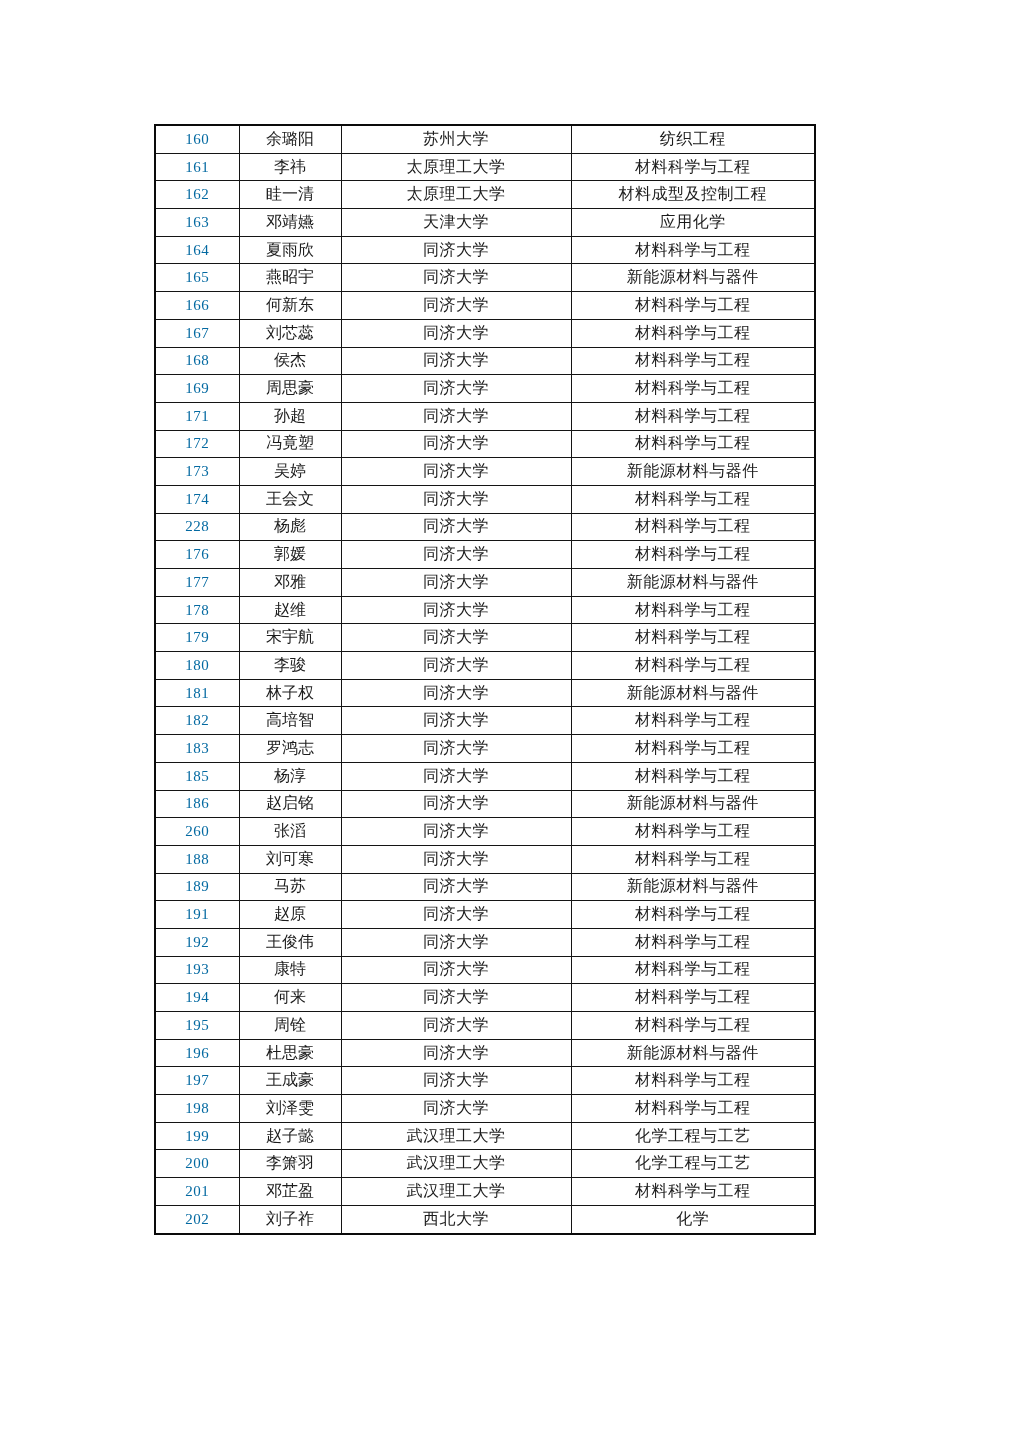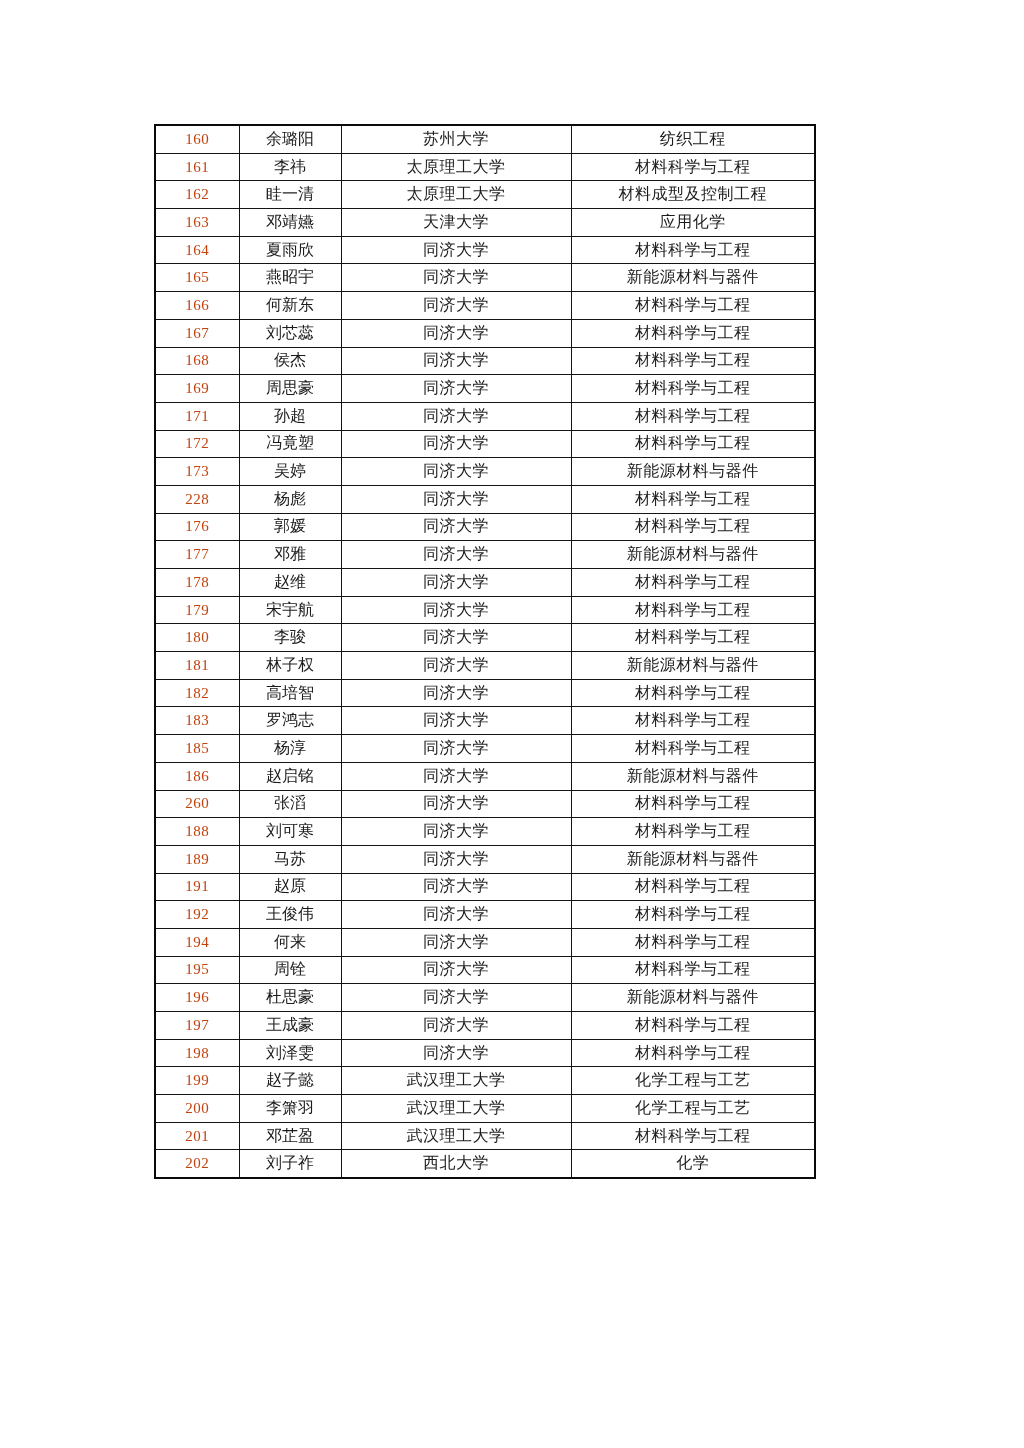--- a/index.html
+++ b/index.html
@@ -35,21 +35,21 @@
     text-align: center;
     vertical-align: middle;
     font-size: 16px;
     color: #1c1c1c;
     white-space: nowrap;
     overflow: hidden;
   }
   table.roster td.col-no {
     font-size: 15px;
     letter-spacing: 0.5px;
-    color: #c2410c;
+    color: #0369a1;
   }
   table.roster td.col-major,
   table.roster td.col-university {
     letter-spacing: 0.5px;
   }
 </style>
 </head>
 <body>
 
 <div class="page">
@@ -133,20 +133,26 @@
           <td class="col-university">同济大学</td>
           <td class="col-major">材料科学与工程</td>
         </tr>
         <tr>
           <td class="col-no">173</td>
           <td class="col-name">吴婷</td>
           <td class="col-university">同济大学</td>
           <td class="col-major">新能源材料与器件</td>
         </tr>
         <tr>
+          <td class="col-no">174</td>
+          <td class="col-name">王会文</td>
+          <td class="col-university">同济大学</td>
+          <td class="col-major">材料科学与工程</td>
+        </tr>
+        <tr>
           <td class="col-no">228</td>
           <td class="col-name">杨彪</td>
           <td class="col-university">同济大学</td>
           <td class="col-major">材料科学与工程</td>
         </tr>
         <tr>
           <td class="col-no">176</td>
           <td class="col-name">郭媛</td>
           <td class="col-university">同济大学</td>
           <td class="col-major">材料科学与工程</td>
@@ -225,20 +231,26 @@
         </tr>
         <tr>
           <td class="col-no">191</td>
           <td class="col-name">赵原</td>
           <td class="col-university">同济大学</td>
           <td class="col-major">材料科学与工程</td>
         </tr>
         <tr>
           <td class="col-no">192</td>
           <td class="col-name">王俊伟</td>
+          <td class="col-university">同济大学</td>
+          <td class="col-major">材料科学与工程</td>
+        </tr>
+        <tr>
+          <td class="col-no">193</td>
+          <td class="col-name">康特</td>
           <td class="col-university">同济大学</td>
           <td class="col-major">材料科学与工程</td>
         </tr>
         <tr>
           <td class="col-no">194</td>
           <td class="col-name">何来</td>
           <td class="col-university">同济大学</td>
           <td class="col-major">材料科学与工程</td>
         </tr>
         <tr>

